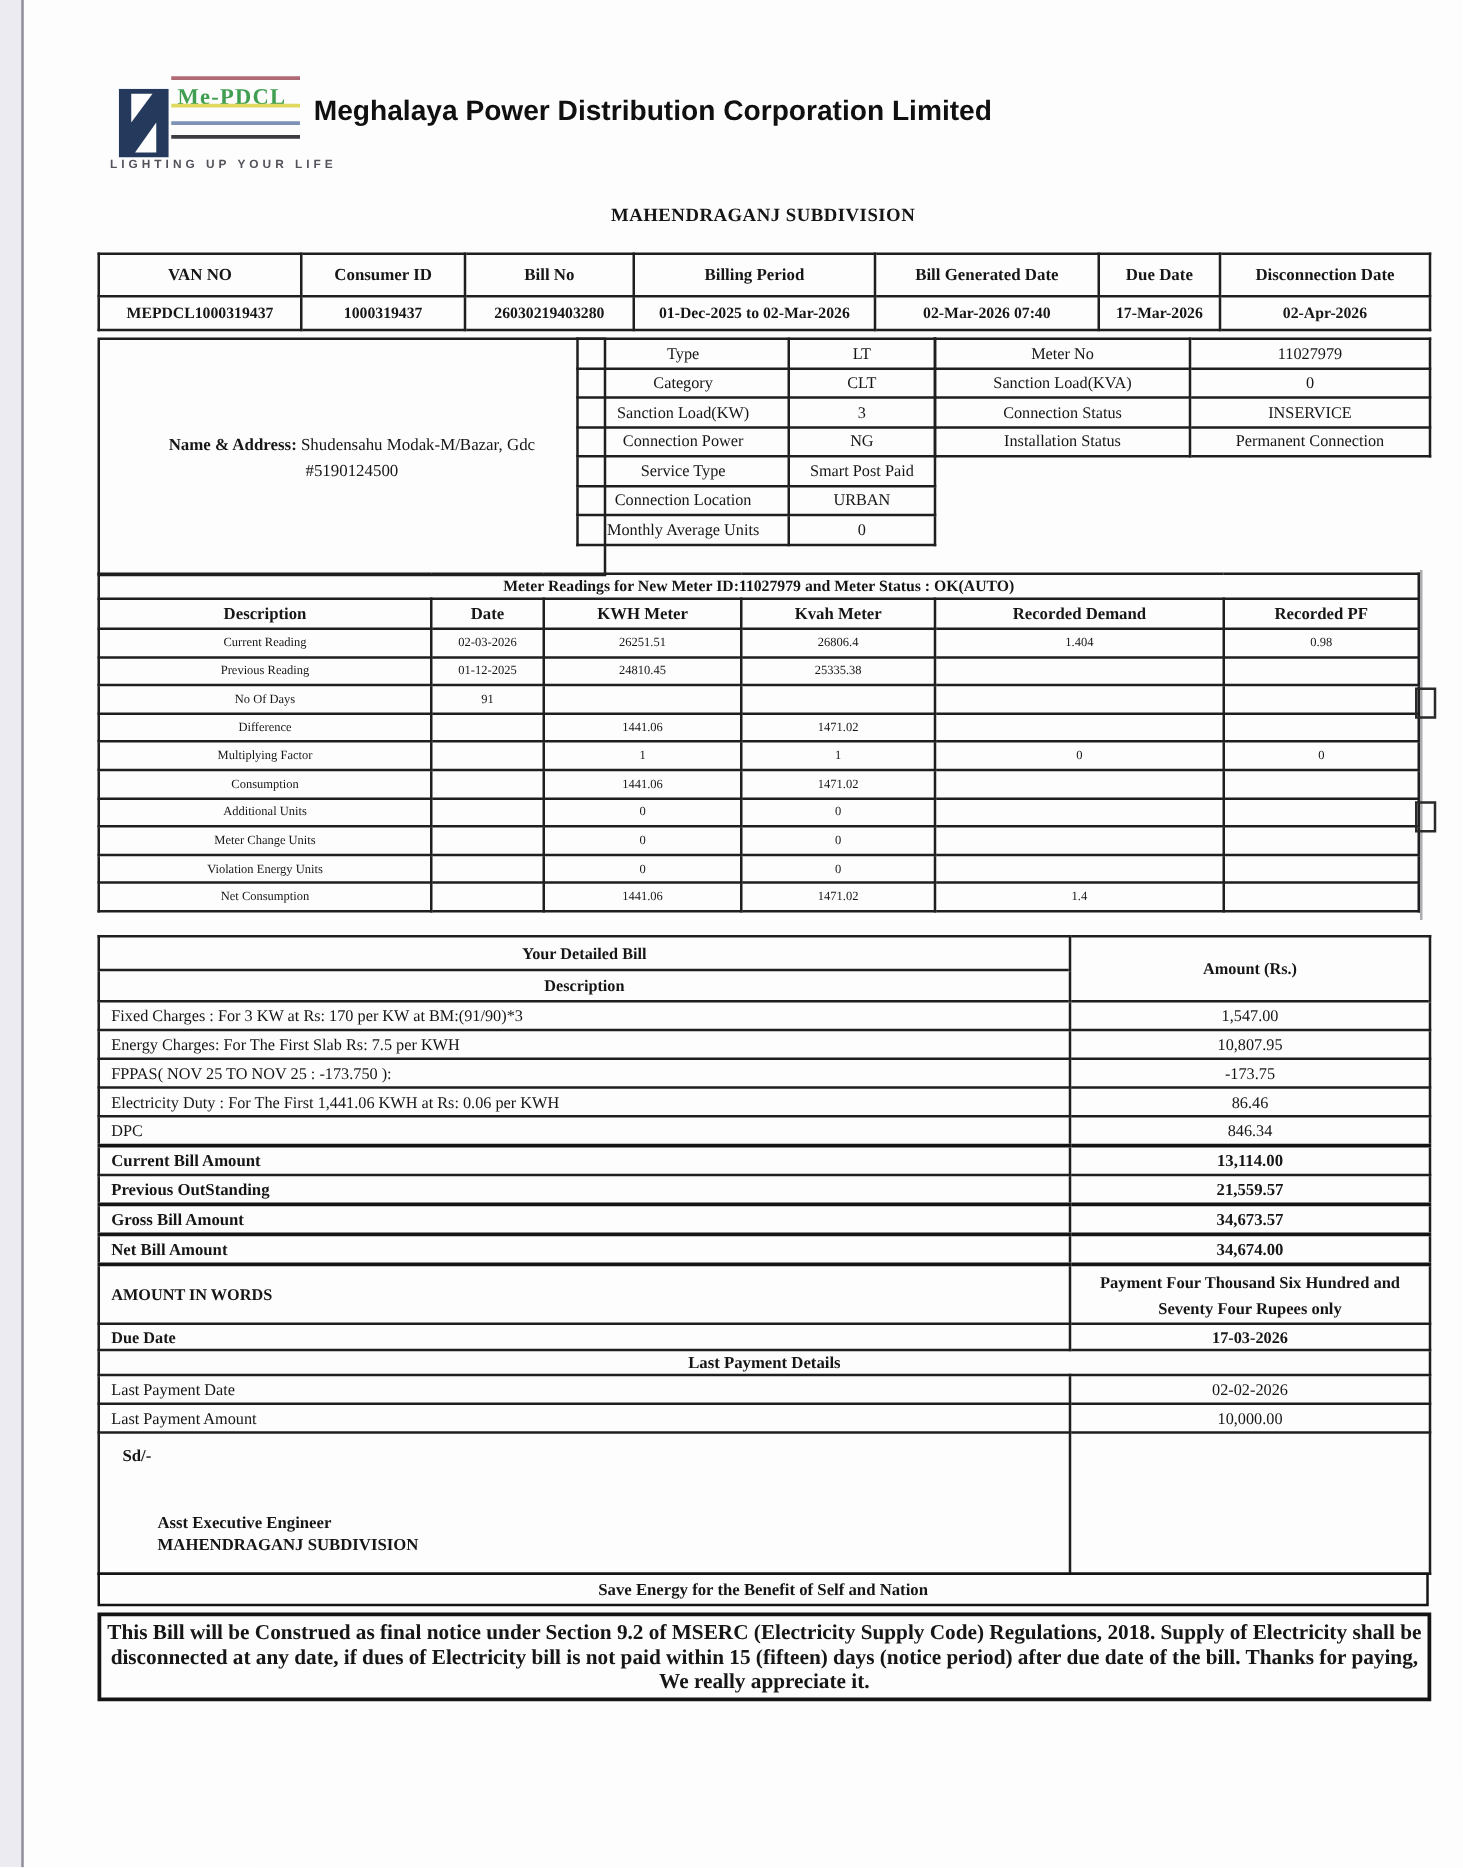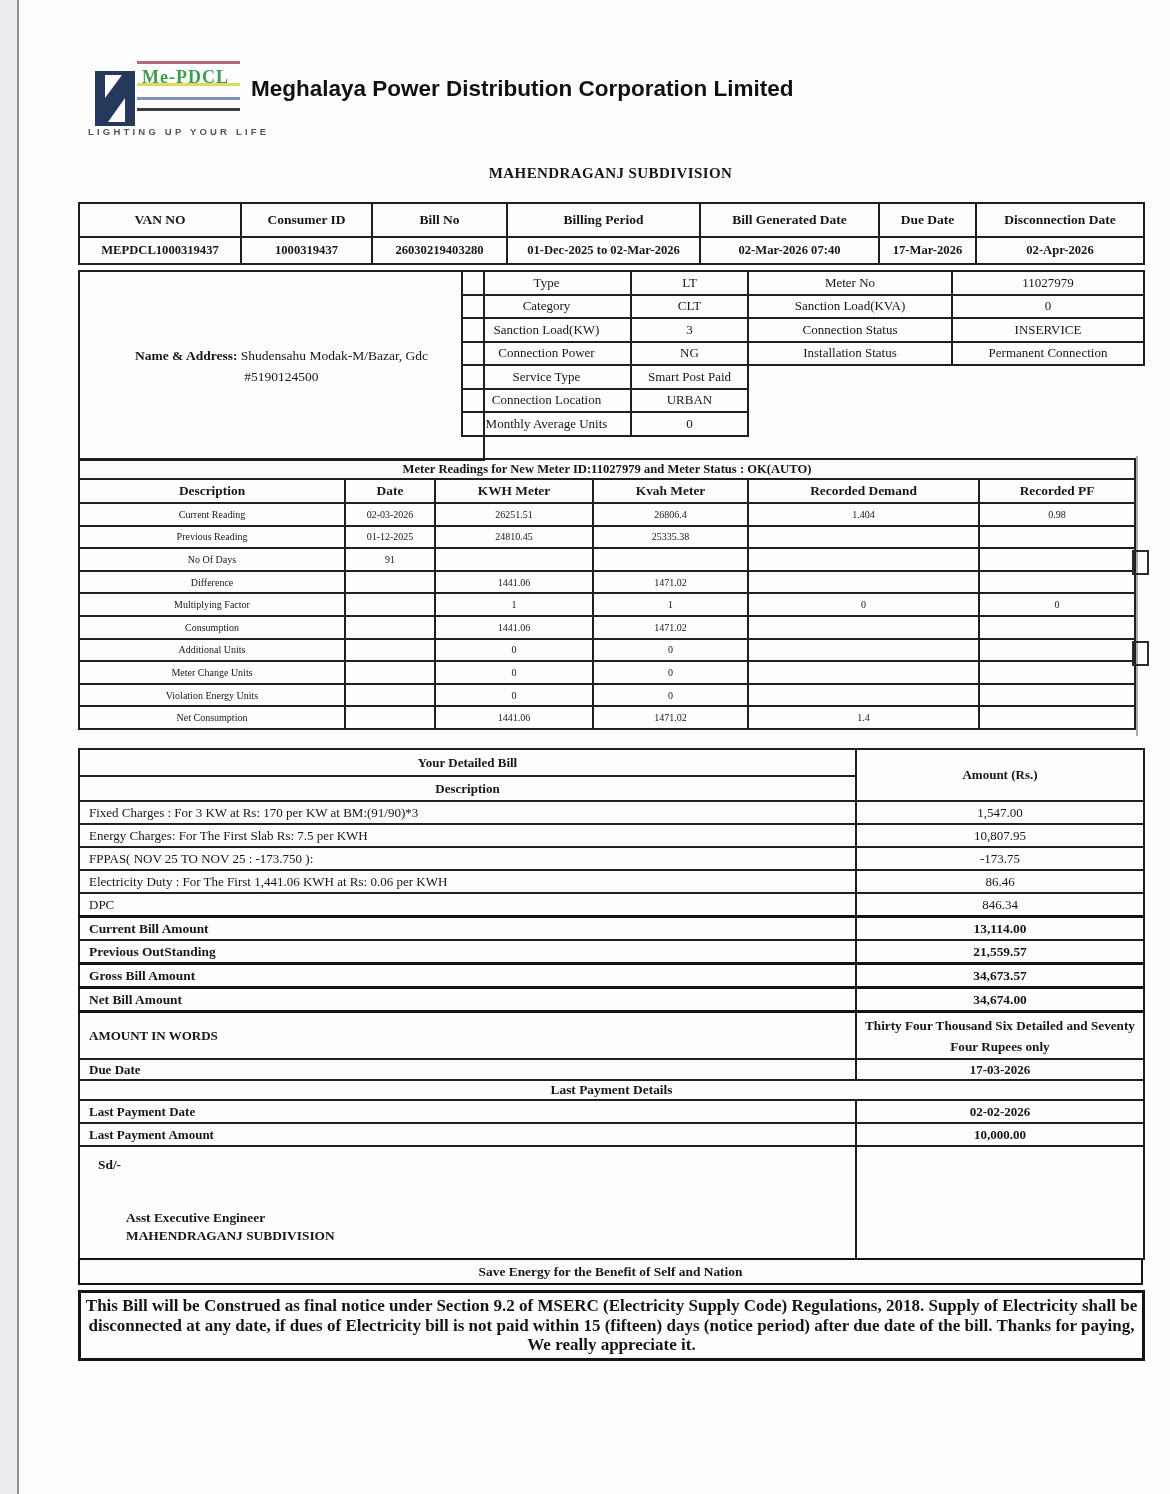--- a/index.html
+++ b/index.html
@@ -62,21 +62,21 @@
   .bill .tot td{height:21px;font-weight:bold;font-size:13.4px;}
   .bill .tot .d{padding-left:9px;}
   .thick-t td{border-top:3.5px solid #141414;}
   .thick-b td{border-bottom:3.5px solid #141414;}
   .bill .words td{height:45px;font-weight:bold;}
   .bill .words .d{padding-left:9px;}
   .bill .words .v{text-align:center;line-height:21px;font-size:13.2px;}
   .bill .due td{height:19px;font-weight:bold;}
   .bill .due .d{padding-left:9px;}
   .bill .lpd td{height:18px;font-weight:bold;text-align:center;font-size:13.4px;}
-  .bill .pay td{height:21px;font-weight:bold;}
+  .bill .pay td{height:21px;font-weight:normal;}
   .bill .pay .d{padding-left:9px;}
   .bill .sig td{height:111px;vertical-align:top;}
   .sig-inner{padding:10px 0 0 14px;font-weight:bold;font-size:13.4px;}
   .sig-sd{margin-bottom:36px;}
   .sig-line{line-height:17.5px;margin-left:28px;}
   
   .banner{position:absolute;left:78px;top:1258px;width:1061px;height:23px;border:2.5px solid #141414;
           text-align:center;font-weight:bold;font-size:13.4px;line-height:23px;}
   .notice{position:absolute;left:78px;top:1290px;width:1053px;border:3px solid #141414;
           text-align:center;font-weight:bold;font-size:17px;line-height:19.5px;padding:3px 4px;}
@@ -352,21 +352,21 @@
     <tr class="tot thick-t thick-b">
           <td class="d">Gross Bill Amount</td>
           <td class="c">34,673.57</td>
         </tr>
     <tr class="tot thick-b">
           <td class="d">Net Bill Amount</td>
           <td class="c">34,674.00</td>
         </tr>
     <tr class="words">
           <td class="d">AMOUNT IN WORDS</td>
-          <td class="v">Thirty Four Thousand Six Detailed and Seventy Four Rupees only</td>
+          <td class="v">Payment Four Thousand Six Hundred and Seventy Four Rupees only</td>
         </tr>
     <tr class="due">
           <td class="d">Due Date</td>
           <td class="c">17-03-2026</td>
         </tr>
     <tr class="lpd">
           <td colspan="2">Last Payment Details</td>
         </tr>
     <tr class="pay">
           <td class="d">Last Payment Date</td>

